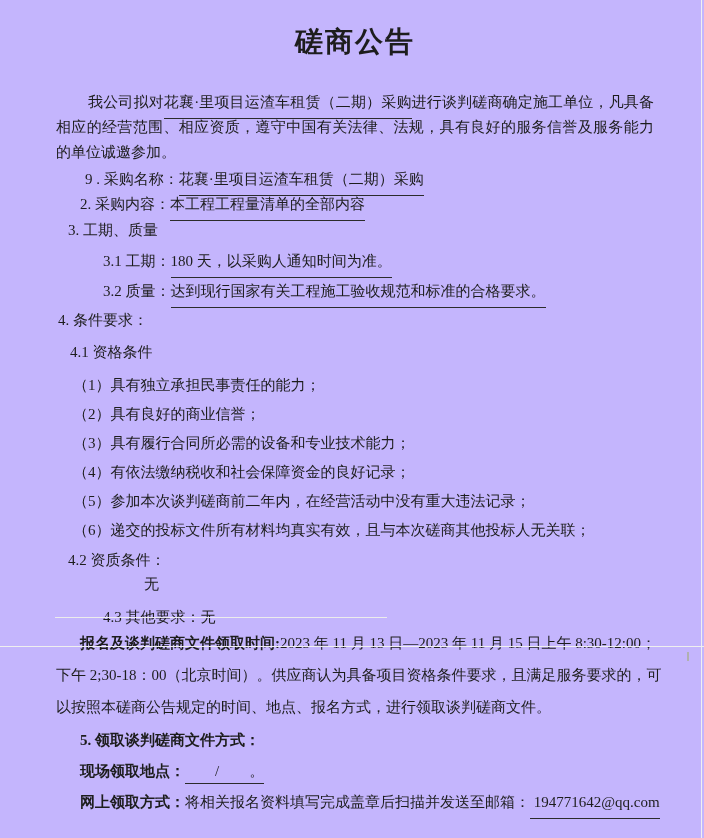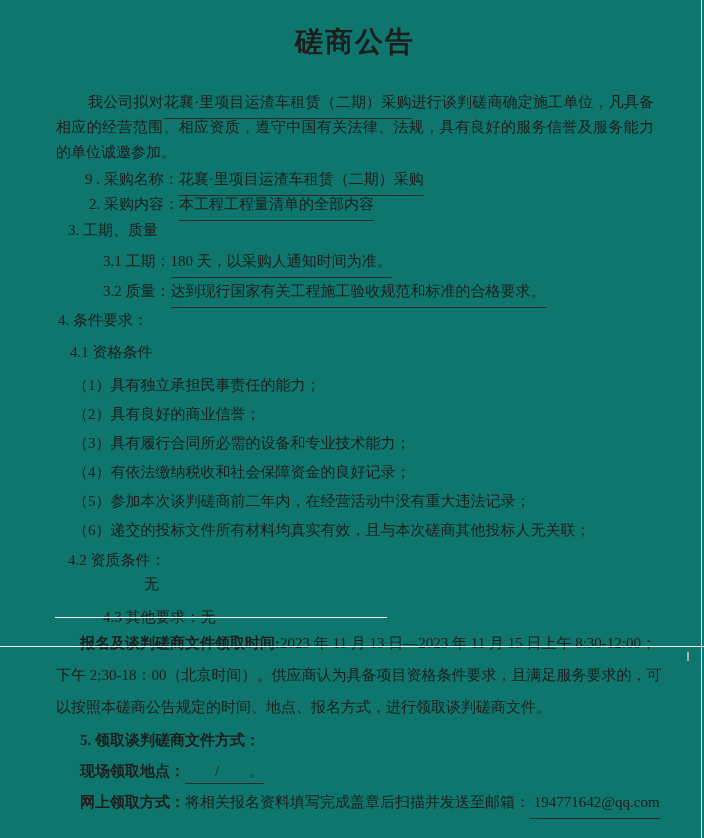--- a/index.html
+++ b/index.html
@@ -1,19 +1,19 @@
 <!DOCTYPE html>
 <html><head>
 <meta charset="utf-8">
 <style>
   html,body{margin:0;padding:0;background:#e9e9e9;}
   .page{
     position:relative;
     width:704px;height:838px;
-    background:#0f766e;
+    background:#c4b5fd;
     overflow:hidden;
     font-family:"Liberation Serif","DejaVu Serif",serif;
     color:#1d1d1d;
     box-sizing:border-box;
   }
   .content{padding:0 50px 0 56px;}
   .doc-title{
     margin-top:24px;
     text-align:center;
     font-size:28px;
@@ -25,21 +25,21 @@
     margin-top:30px;
     font-size:15px;
     line-height:25px;
     text-align:justify;
     text-indent:32px;
   }
   .line{font-size:15px;line-height:24px;white-space:nowrap;}
   .u{border-bottom:1px solid #2b2b2b;padding-bottom:8px;}
   .b{font-weight:bold;}
   .ml-item   {margin-left:29px;}
-  .ml-item2  {margin-left:33px;}
+  .ml-item2  {margin-left:24px;}
   .ml-sec3   {margin-left:12px;}
   .ml-sub    {margin-left:47px;}
   .ml-sec4   {margin-left:2px;}
   .ml-41     {margin-left:14px;}
   .ml-cond   {margin-left:17px;}
   .ml-42     {margin-left:12px;}
   .ml-none   {margin-left:88px;}
   .ml-43     {margin-left:47px;}
   .ml-reg    {margin-left:24px;}
   .mt2{margin-top:2px;}  .mt1{margin-top:1px;}  .mt5{margin-top:5px;}

